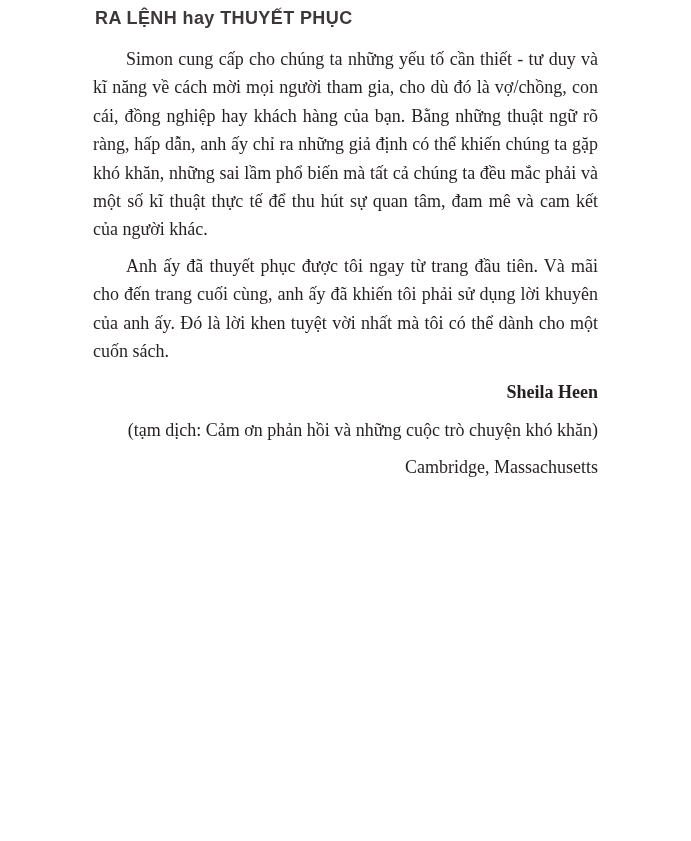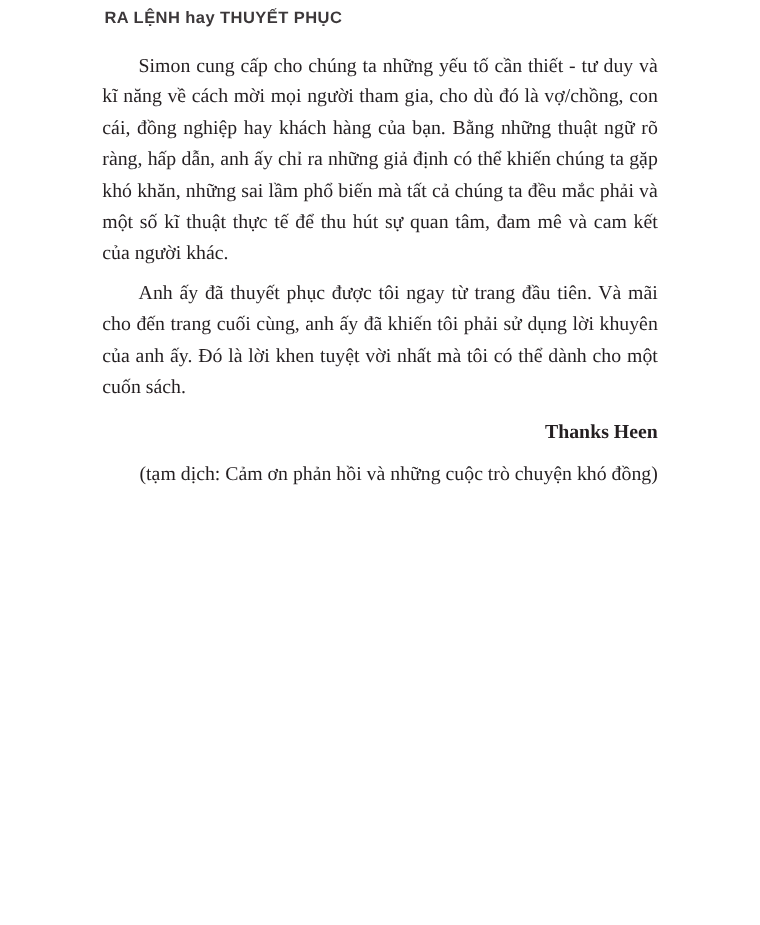--- a/index.html
+++ b/index.html
@@ -15,21 +15,21 @@
     overflow: hidden;
     font-family: "Liberation Serif", "DejaVu Serif", serif;
     color: #241f21;
   }
   .running-head {
     position: absolute;
     left: 95px;
     top: 8px;
     font-family: "Liberation Sans", "DejaVu Sans", sans-serif;
     font-weight: 700;
-    font-size: 15px;
+    font-size: 18px;
     letter-spacing: 0.4px;
     color: #3c383a;
   }
   .content {
     position: absolute;
     left: 93px;
     top: 45px;
     width: 505px;
     font-size: 18px;
     line-height: 28.4px;
@@ -67,21 +67,22 @@
 <div class="page">
 
   <div class="running-head">RA LỆNH hay THUYẾT PHỤC</div>
 
   <div class="content">
 
     <p class="body-para">Simon cung cấp cho chúng ta những yếu tố cần thiết - tư duy và kĩ năng về cách mời mọi người tham gia, cho dù đó là vợ/chồng, con cái, đồng nghiệp hay khách hàng của bạn. Bằng những thuật ngữ rõ ràng, hấp dẫn, anh ấy chỉ ra những giả định có thể khiến chúng ta gặp khó khăn, những sai lầm phổ biến mà tất cả chúng ta đều mắc phải và một số kĩ thuật thực tế để thu hút sự quan tâm, đam mê và cam kết của người khác.</p>
 
     <p class="body-para">Anh ấy đã thuyết phục được tôi ngay từ trang đầu tiên. Và mãi cho đến trang cuối cùng, anh ấy đã khiến tôi phải sử dụng lời khuyên của anh ấy. Đó là lời khen tuyệt vời nhất mà tôi có thể dành cho một cuốn sách.</p>
 
-    <p class="signature">Thanks Heen</p>
+    <p class="signature">Sheila Heen</p>
 
     <div class="attribution">
-      <p>(tạm dịch: Cảm ơn phản hồi và những cuộc trò chuyện khó đồng)</p>
+      <p>(tạm dịch: Cảm ơn phản hồi và những cuộc trò chuyện khó khăn)</p>
+      <p class="location">Cambridge, Massachusetts</p>
     </div>
 
   </div>
 
 </div>
 
 </body></html>

